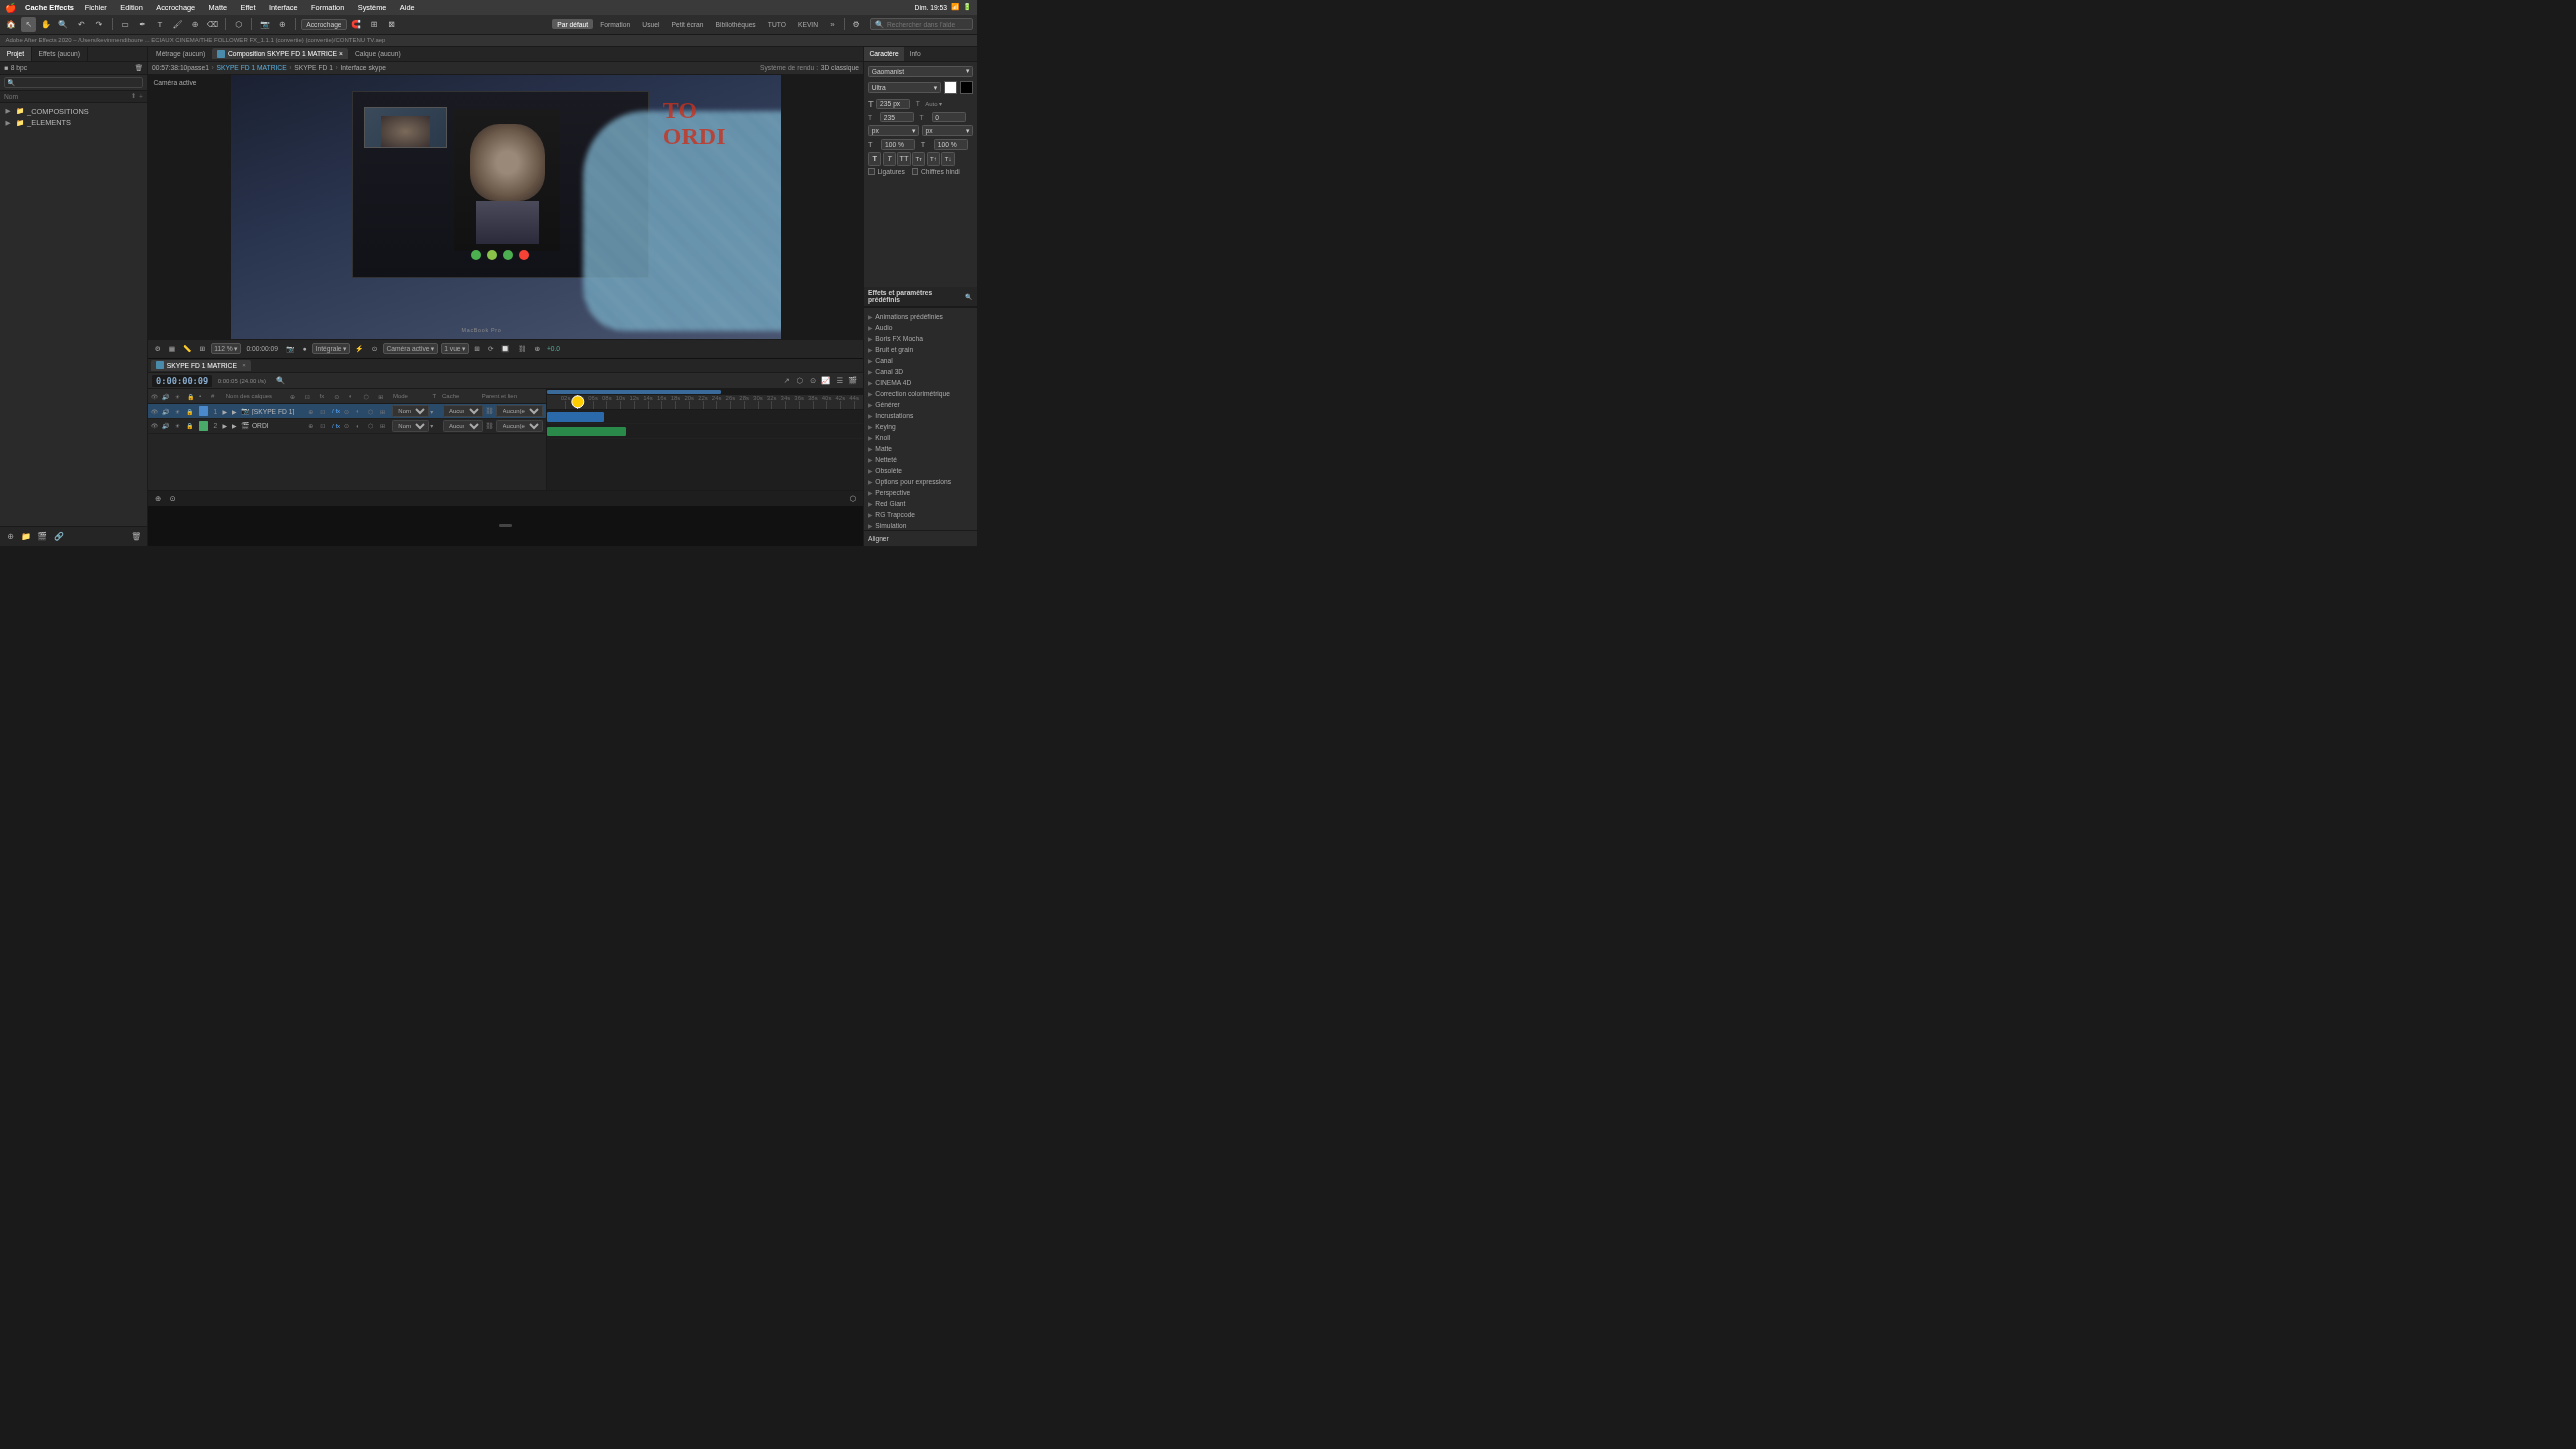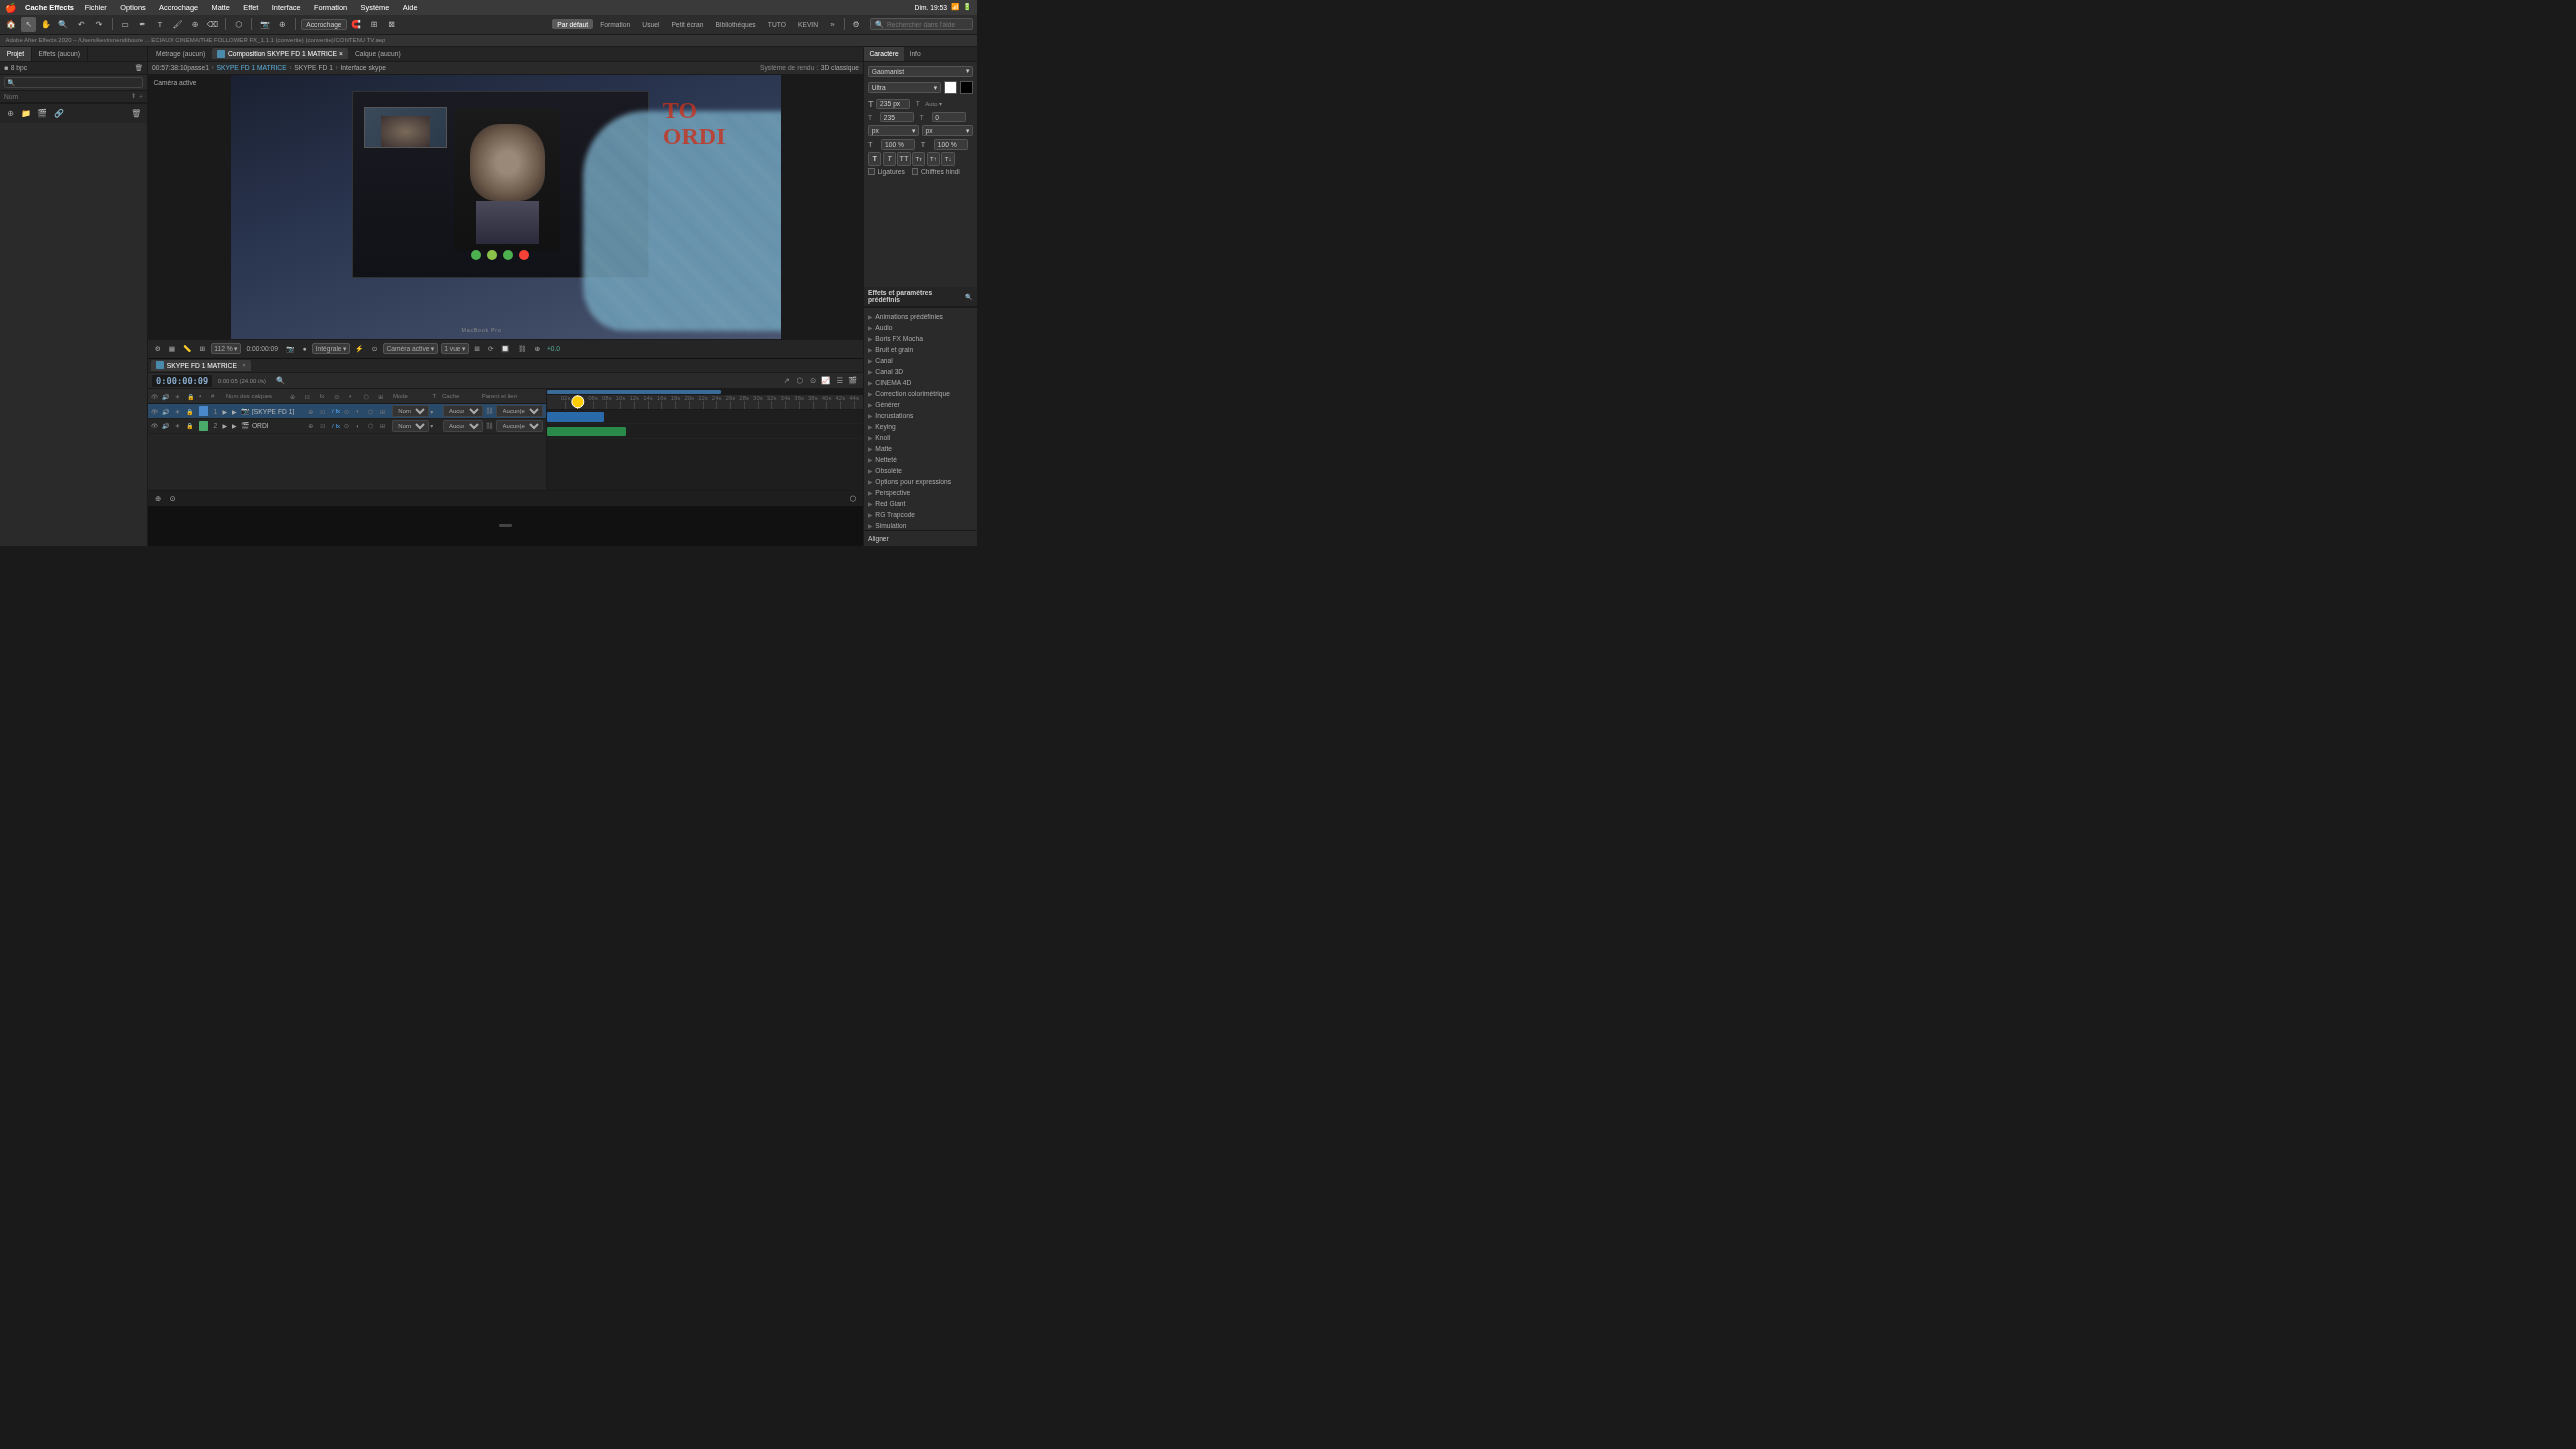--- a/index.html
+++ b/index.html
@@ -714,21 +714,21 @@
       cursor: pointer;
     }
   </style>
 </head>
 <body>
 
 <div id="menubar">
   <span style="font-size:9.4px;">🍎</span>
   <span style="font-weight:bold;">Cache Effects</span>
   <span class="menu-item">Fichier</span>
-  <span class="menu-item">Options</span>
+  <span class="menu-item">Edition</span>
   <span class="menu-item">Accrochage</span>
   <span class="menu-item">Matte</span>
   <span class="menu-item">Effet</span>
   <span class="menu-item">Interface</span>
   <span class="menu-item">Formation</span>
   <span class="menu-item">Système</span>
   <span class="menu-item">Aide</span>
   <div class="right-icons">
     <span>Dim. 19:53</span>
     <span>📶</span>
@@ -797,20 +797,34 @@
       <span style="margin-left:auto;">🗑</span>
     </div>
     <div id="left-search">
       <input type="text" placeholder="🔍" style="background: rgb(42, 42, 42); border: 0.7px solid rgb(68, 68, 68); border-radius: 2px; padding: 1.3px 2.7px; color: rgb(204, 204, 204); font-size: 6.7px; width: 100%; outline: none;">
     </div>
 
     <div style="display:flex;align-items:center;padding:1.3px 4px;background:#252525;border-bottom:0.7px solid #1a1a1a;">
       <span style="flex:1;font-size:6.7px;color:#777;">Nom</span>
       <span style="font-size:6.7px;color:#666;">⬆</span>
       <span style="font-size:6.7px;color:#666;margin-left:2.7px;">+</span>
+    </div>
+    <div id="left-tree">
+
+      <div class="tree-item">
+        <span class="tree-arrow">▶</span>
+        <span class="tree-icon">📁</span>
+        <span class="tree-label">_COMPOSITIONS</span>
+      </div>
+
+      <div class="tree-item">
+        <span class="tree-arrow">▶</span>
+        <span class="tree-icon">📁</span>
+        <span class="tree-label">_ELEMENTS</span>
+      </div>
     </div>
     <div id="left-bottom">
       <div class="bottom-btn">⊕</div>
       <div class="bottom-btn">📁</div>
       <div class="bottom-btn">🎬</div>
       <div class="bottom-btn">🔗</div>
       <div class="bottom-btn" style="margin-left:auto;">🗑</div>
     </div>
   </div>
 

